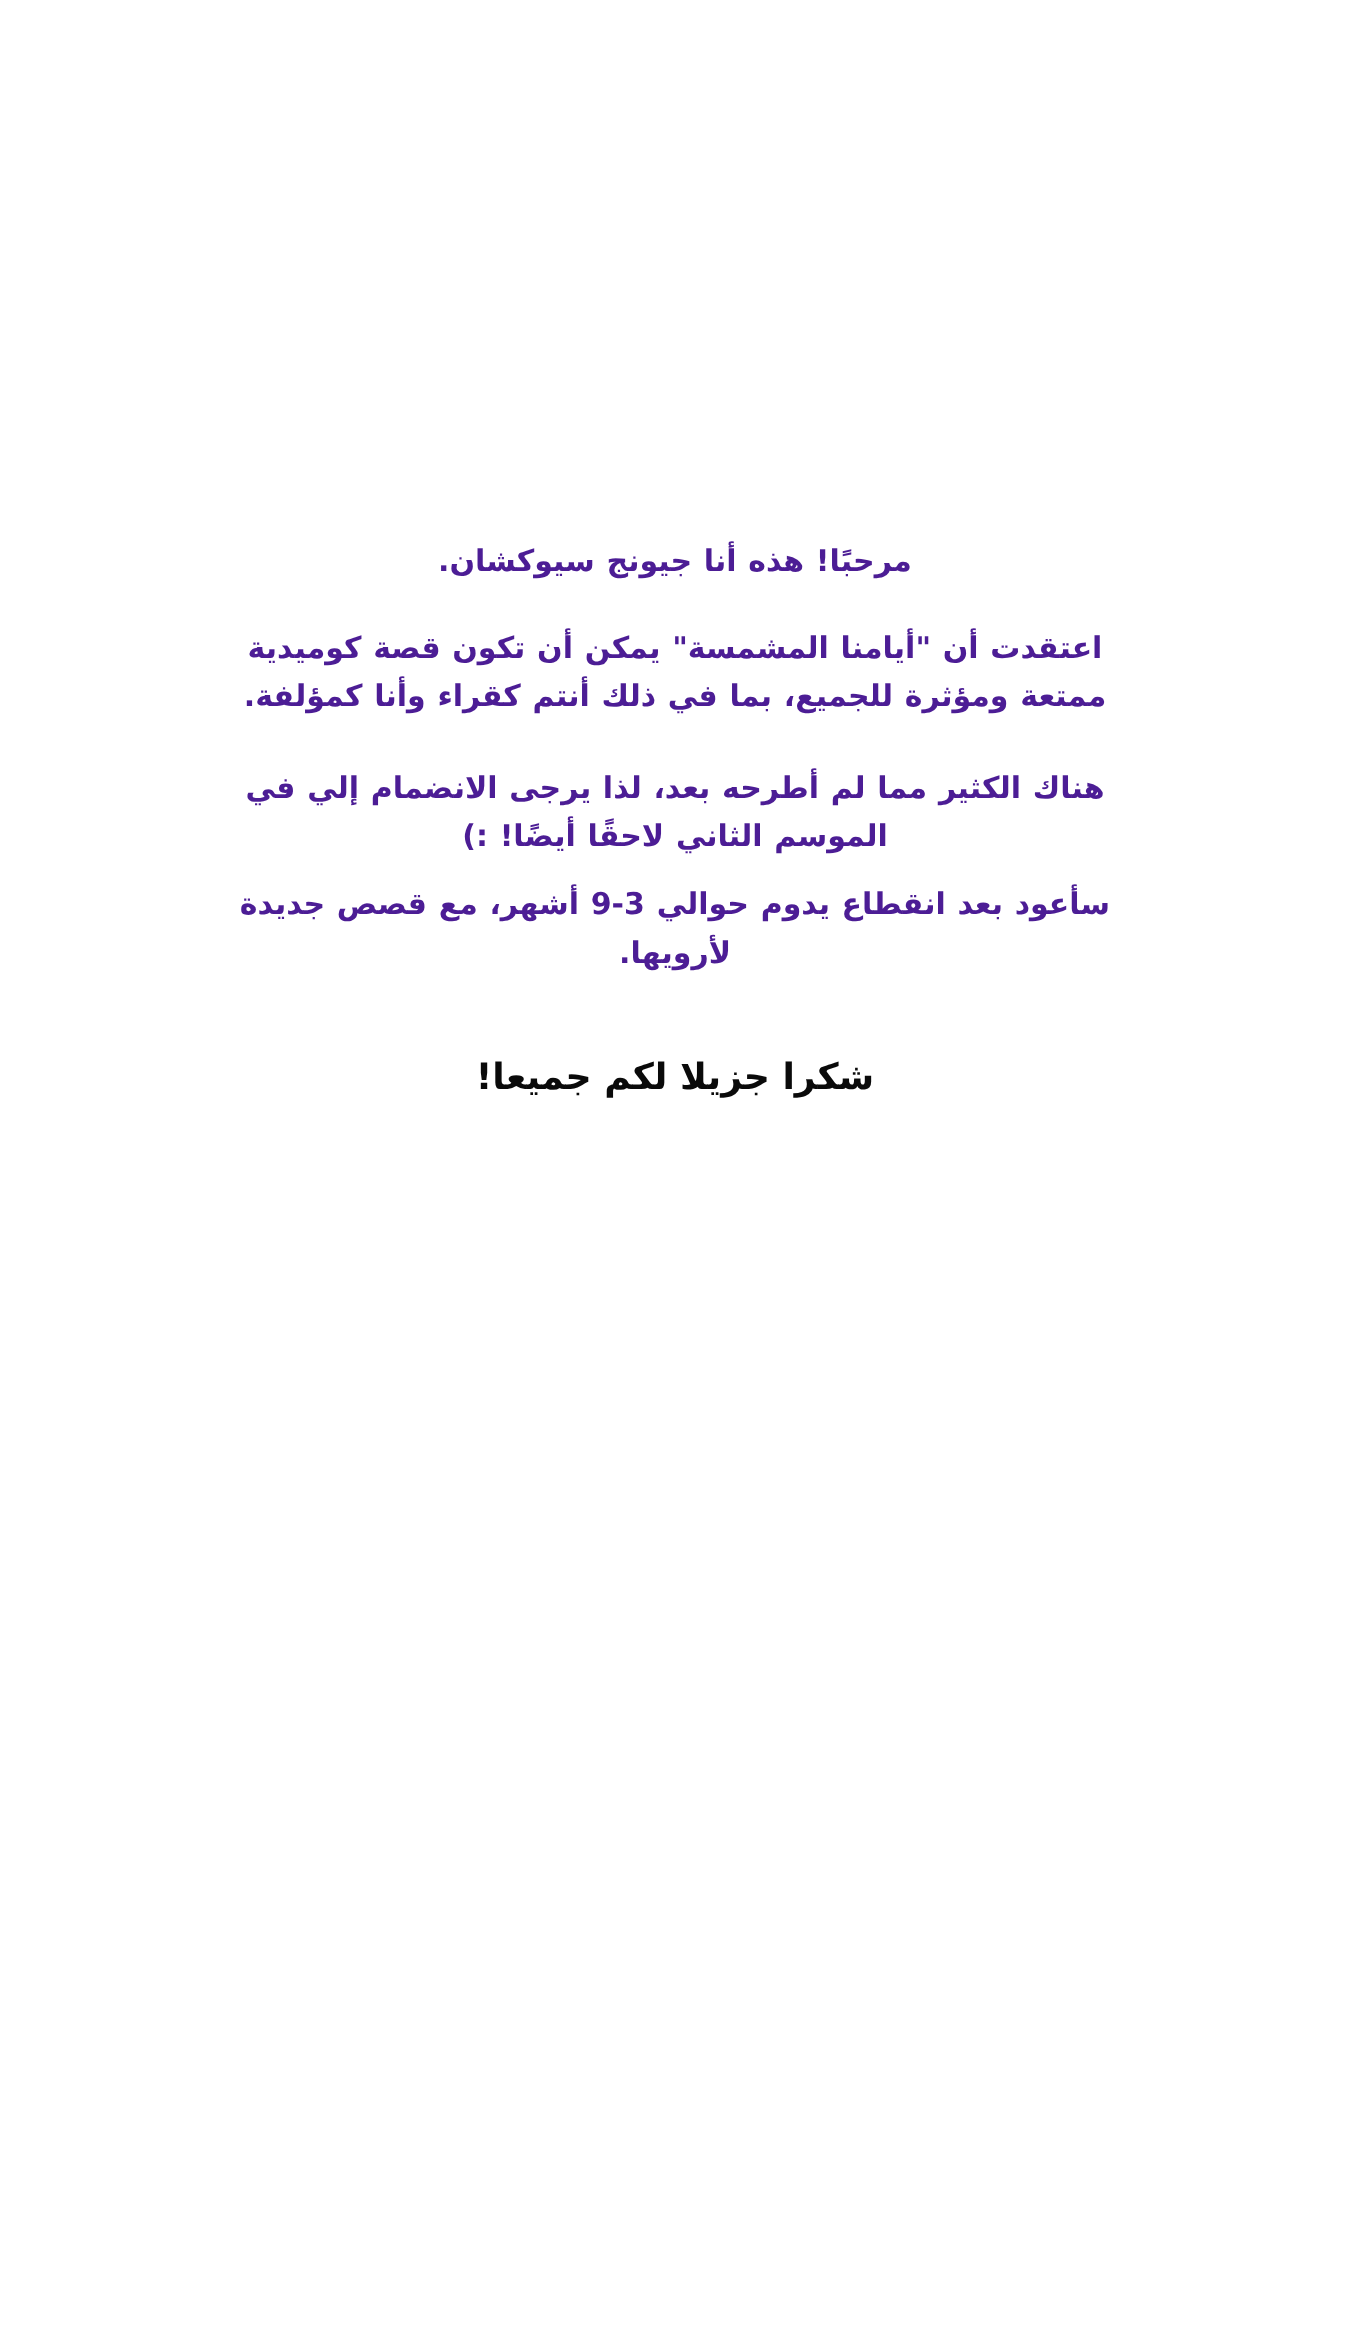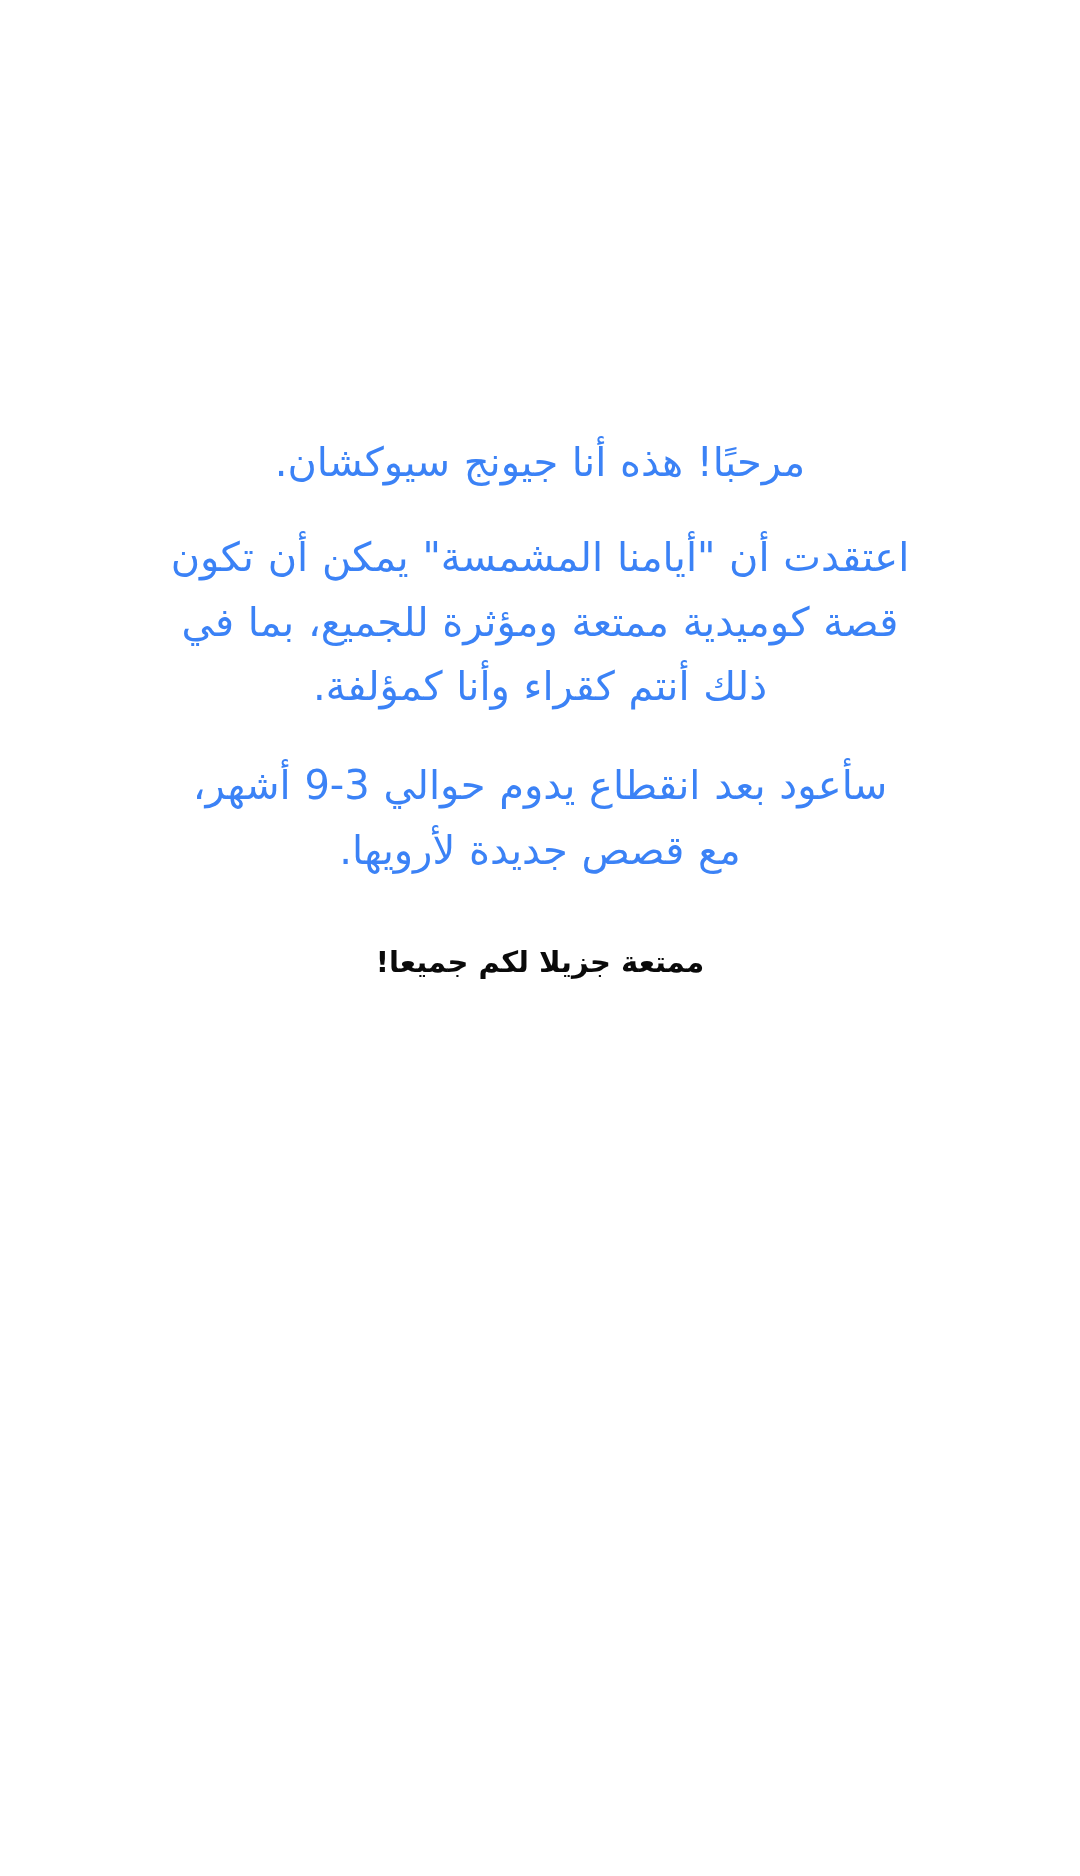--- a/index.html
+++ b/index.html
@@ -26,26 +26,27 @@
   }
   .content {
     width: 1080px;
     padding: 0 170px;
     box-sizing: border-box;
     margin-top: 430px;
     direction: rtl;
     text-align: center;
   }
   .para {
-    font-size: 40px;
+    font-size: 24px;
     line-height: 1.62;
     letter-spacing: 0px;
     margin: 0 0 34px 0;
-    color: #3b82f6;
+    color: #4c1d95;
     word-spacing: 1px;
+    font-weight: bold;
   }
   .para.tight {
     margin-bottom: 30px;
   }
   .para.gap-large {
     margin-bottom: 46px;
   }
   .para.gap-small {
     margin-bottom: 16px;
   }
@@ -60,17 +61,18 @@
     height: 240px;
   }
 </style>
 </head>
 <body>
 
 <div class="page">
   <div class="content">
     <p class="para tight">مرحبًا! هذه أنا جيونج سيوكشان.</p>
     <p class="para">اعتقدت أن "أيامنا المشمسة" يمكن أن تكون قصة كوميدية ممتعة ومؤثرة للجميع، بما في ذلك أنتم كقراء وأنا كمؤلفة.</p>
+    <p class="para gap-small">هناك الكثير مما لم أطرحه بعد، لذا يرجى الانضمام إلي في الموسم الثاني لاحقًا أيضًا!  :)</p>
     <p class="para">سأعود بعد انقطاع يدوم  حوالي 3-9 أشهر، مع قصص جديدة لأرويها.</p>
-    <p class="closing">ممتعة جزيلا لكم جميعا!</p>
+    <p class="closing">شكرا جزيلا لكم جميعا!</p>
   </div>
   <div class="spacer-bottom"></div>
 </div>
 
 </body></html>

